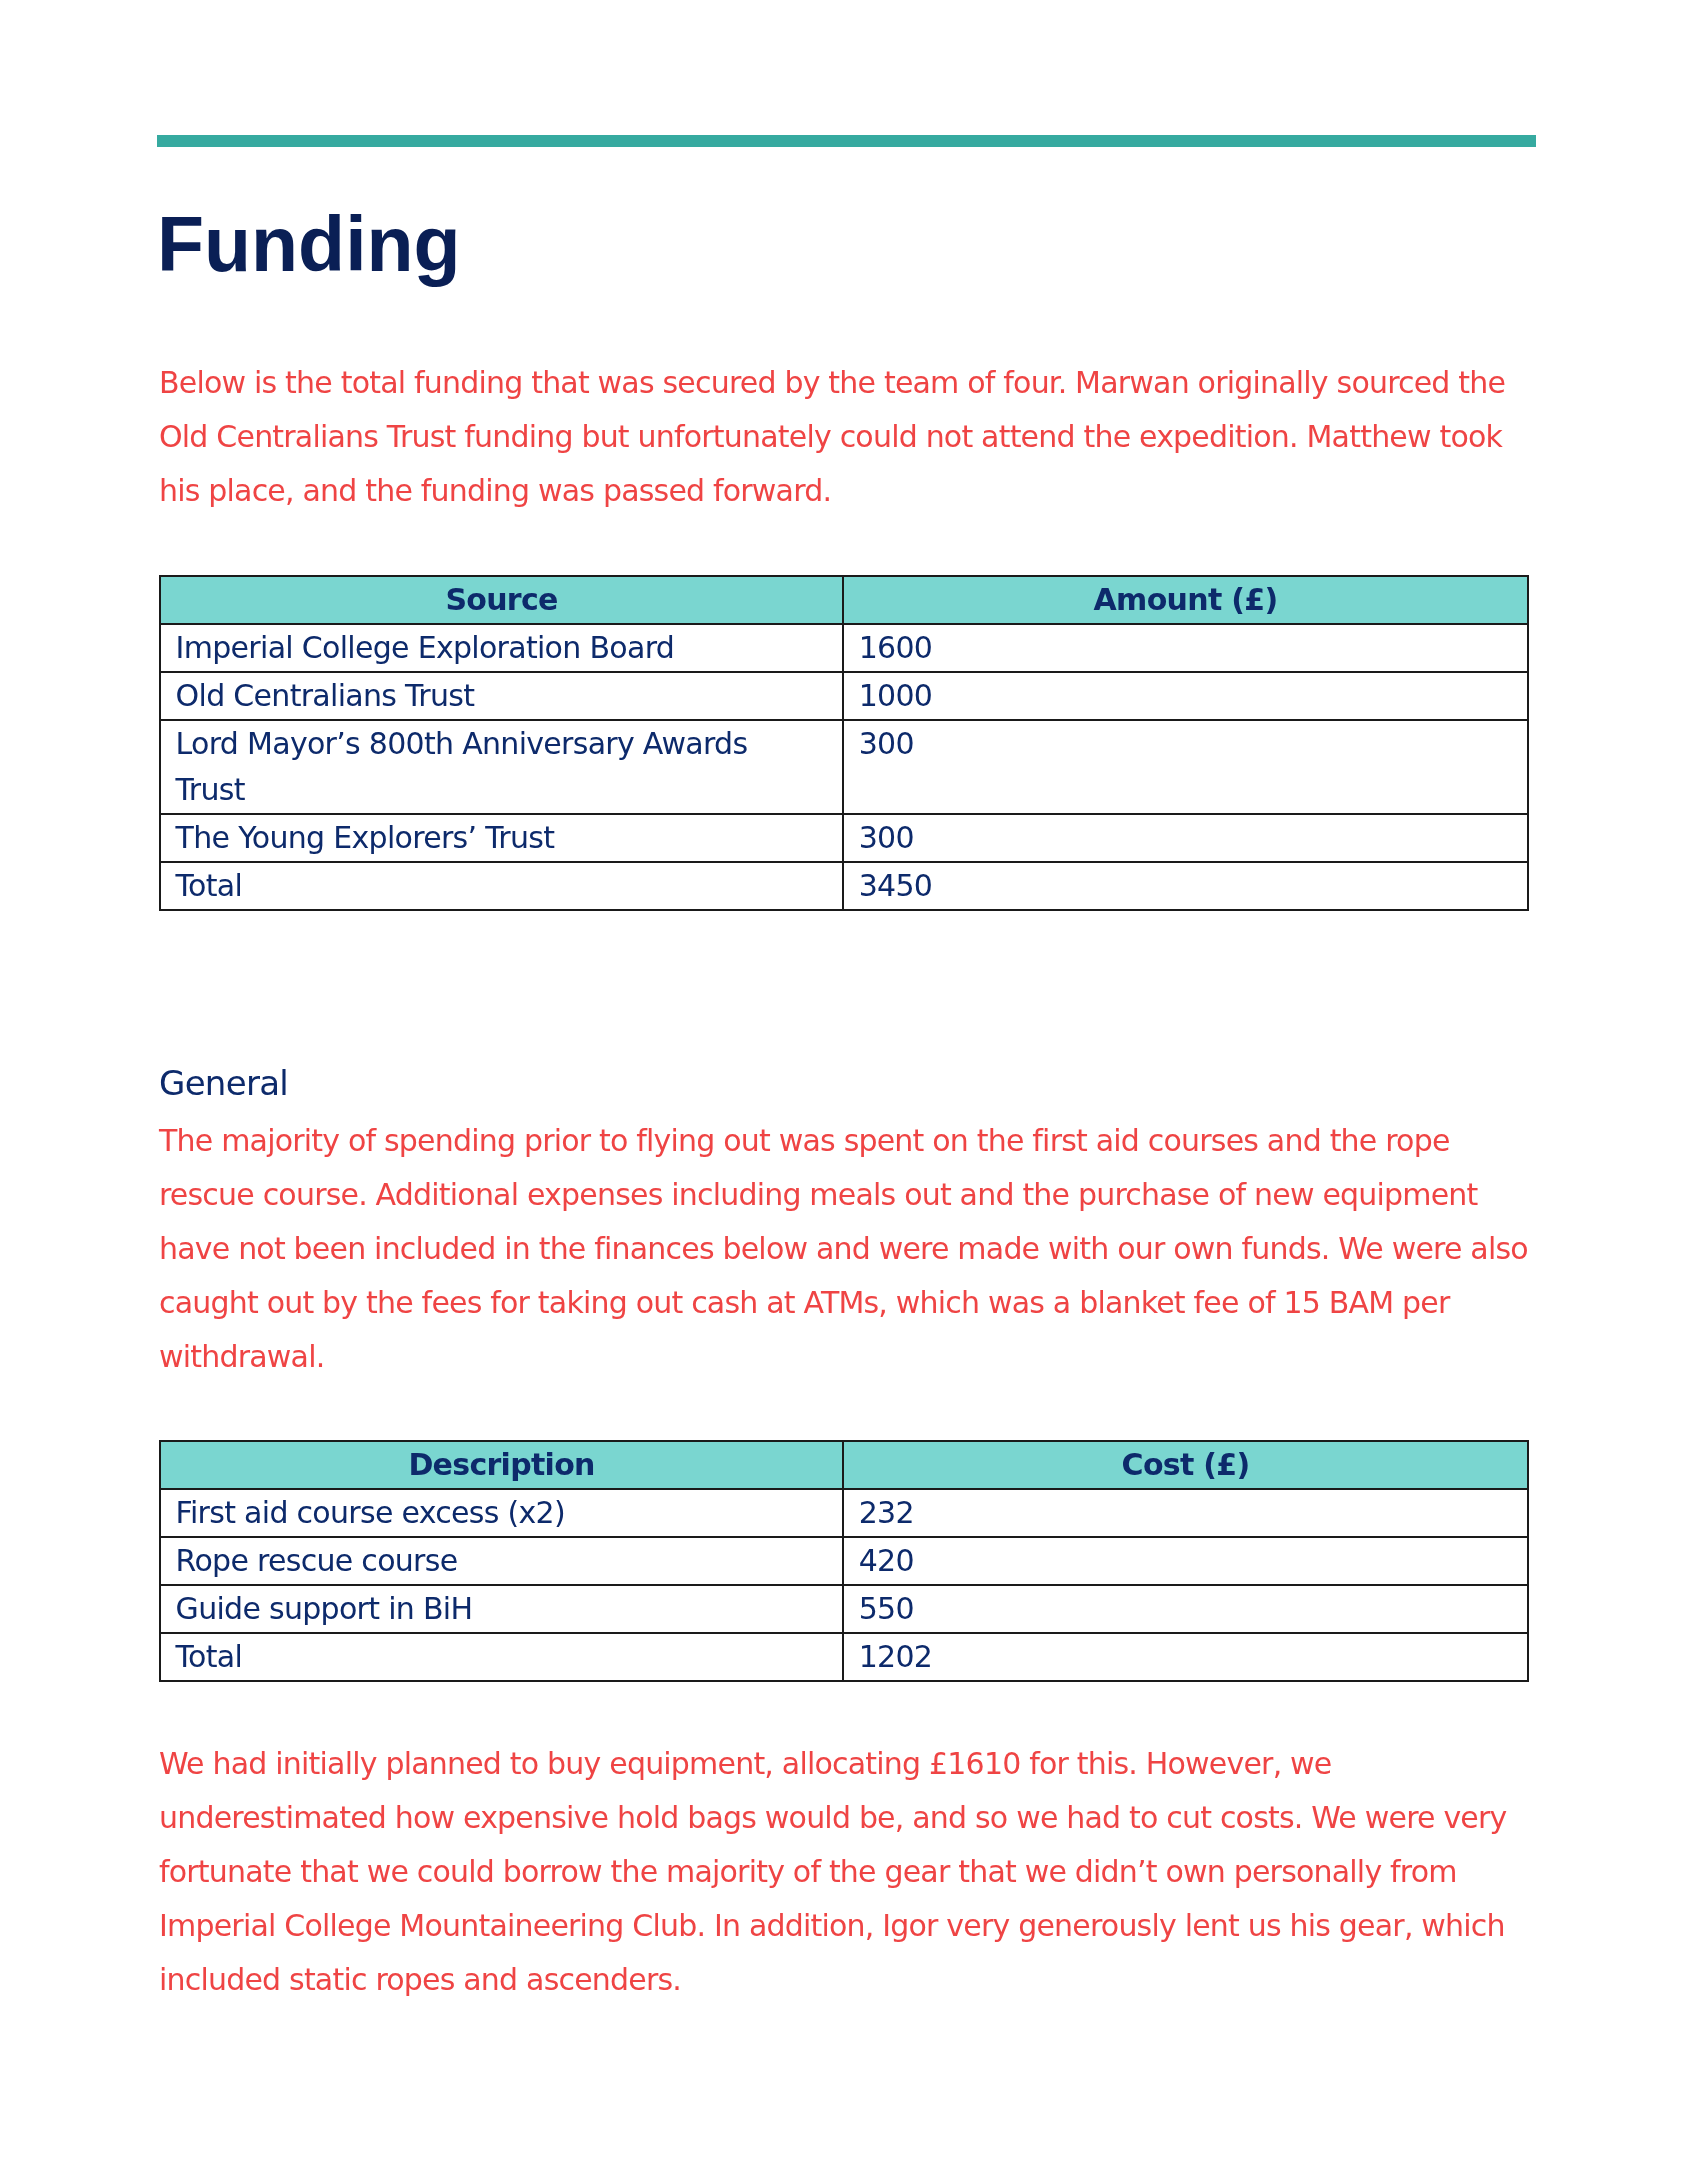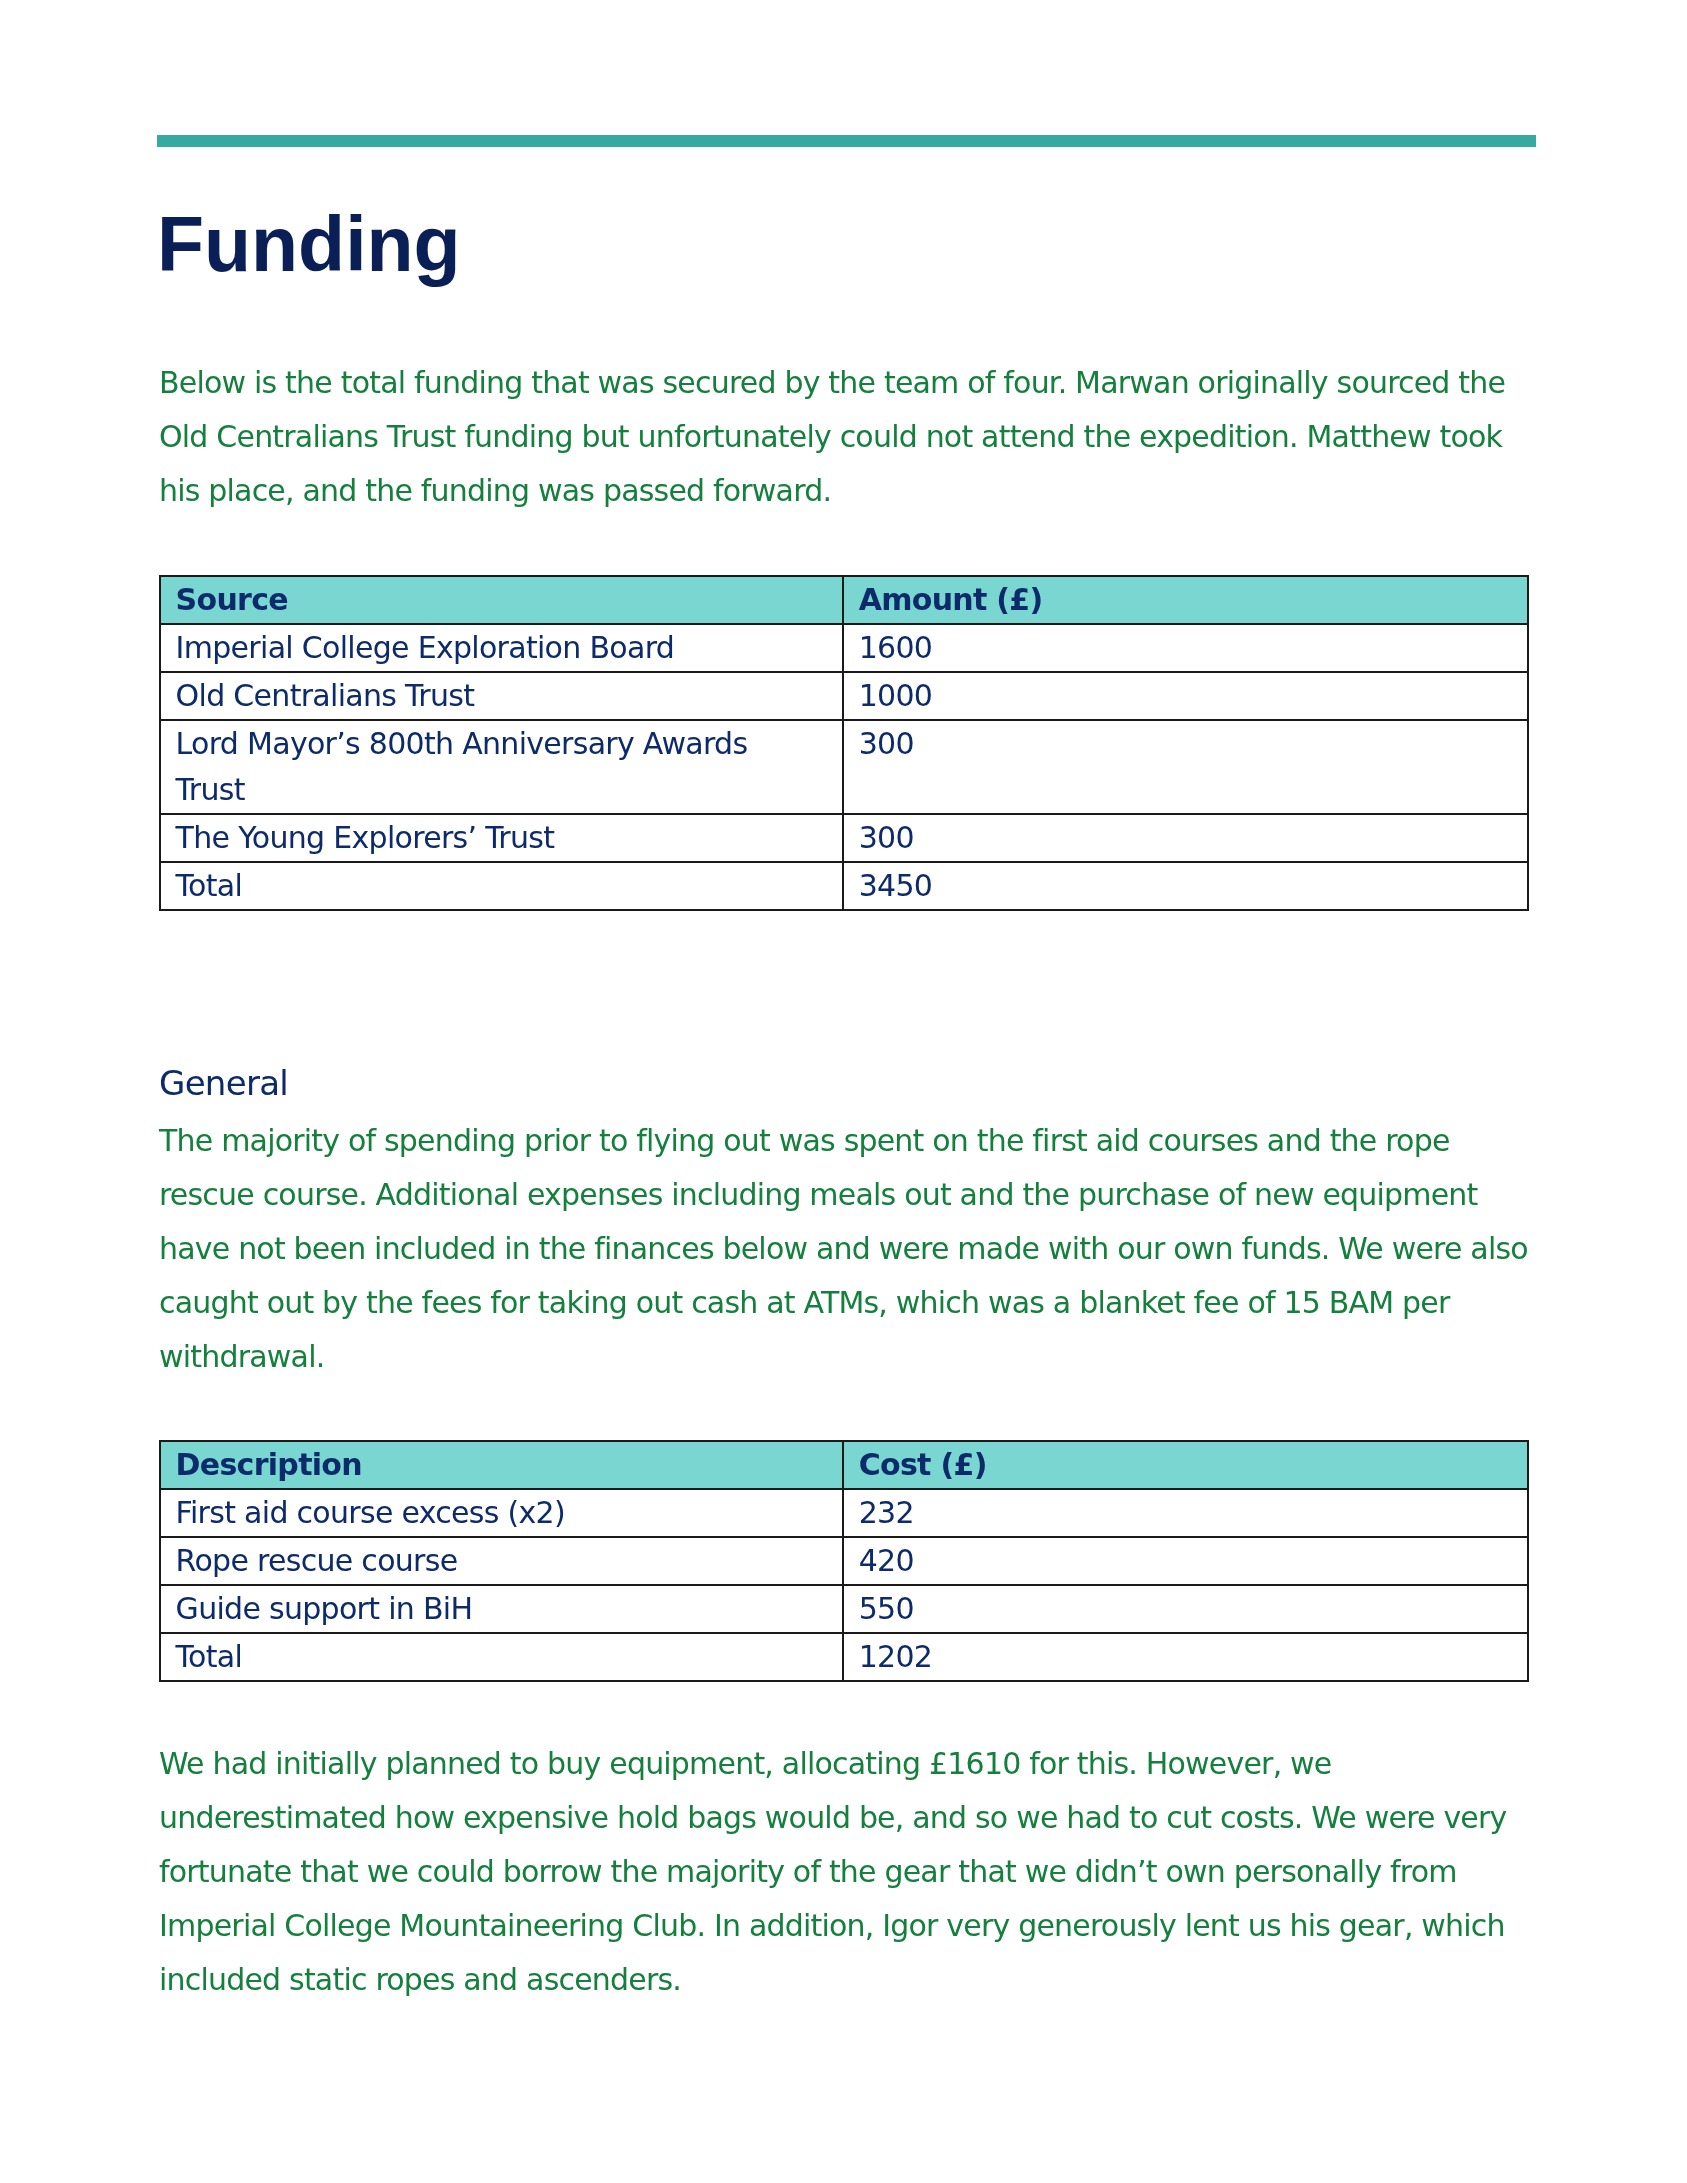--- a/index.html
+++ b/index.html
@@ -4,35 +4,35 @@
 <style>
   html, body { margin: 0; padding: 0; background: #ffffff; }
   body { width: 1687px; height: 2183px; position: relative; overflow: hidden;
          font-family: "Liberation Sans", sans-serif; color: #0d2a6b; }
   .bar { position: absolute; left: 157px; top: 135px; width: 1379px; height: 12px; background: #36aaa0; }
   .title { position: absolute; left: 157px; top: 198px; margin: 0;
            font-family: "Liberation Sans", sans-serif; font-weight: bold;
            font-size: 77px; line-height: 93px; color: #0a1f55; letter-spacing: 0px; text-align: center; }
   .para { position: absolute; left: 159px; width: 1376px; margin: 0;
           font-family: "DejaVu Sans", sans-serif; font-size: 30px; line-height: 54px;
-          color: #15803d; letter-spacing: -0.8px; }
+          color: #ef4444; letter-spacing: -0.8px; }
   .p1 { top: 356px; }
   .general-heading { position: absolute; left: 159px; top: 1060px; margin: 0;
           font-family: "DejaVu Sans", sans-serif; font-weight: normal; font-size: 34px;
           line-height: 46px; color: #0d2a6b; letter-spacing: -0.7px; }
   .p2 { top: 1114px; }
   .p3 { top: 1737px; }
   table { position: absolute; left: 159px; width: 1370px; border-collapse: collapse;
           font-family: "DejaVu Sans", sans-serif; font-size: 30px; color: #0d2a6b;
           letter-spacing: -0.7px; }
   .t1 { top: 575px; }
   .t2 { top: 1440px; }
   th, td { border: 2px solid #1a1a1a; padding: 0 14.6px; text-align: left; vertical-align: top;
            line-height: 46px; }
-  th { background: #7ad6d0; font-weight: bold; height: 46px; }
+  th { background: #7ad6d0; font-weight: bold; height: 46px; text-align: center; }
   td { height: 46px; margin-top: 11px; }
   td.total { font-weight: normal; }
   col.c1 { width: 684px; }
   col.c2 { width: 686px; }
 </style>
 </head>
 <body>
 
 <div class="bar"></div>
 

